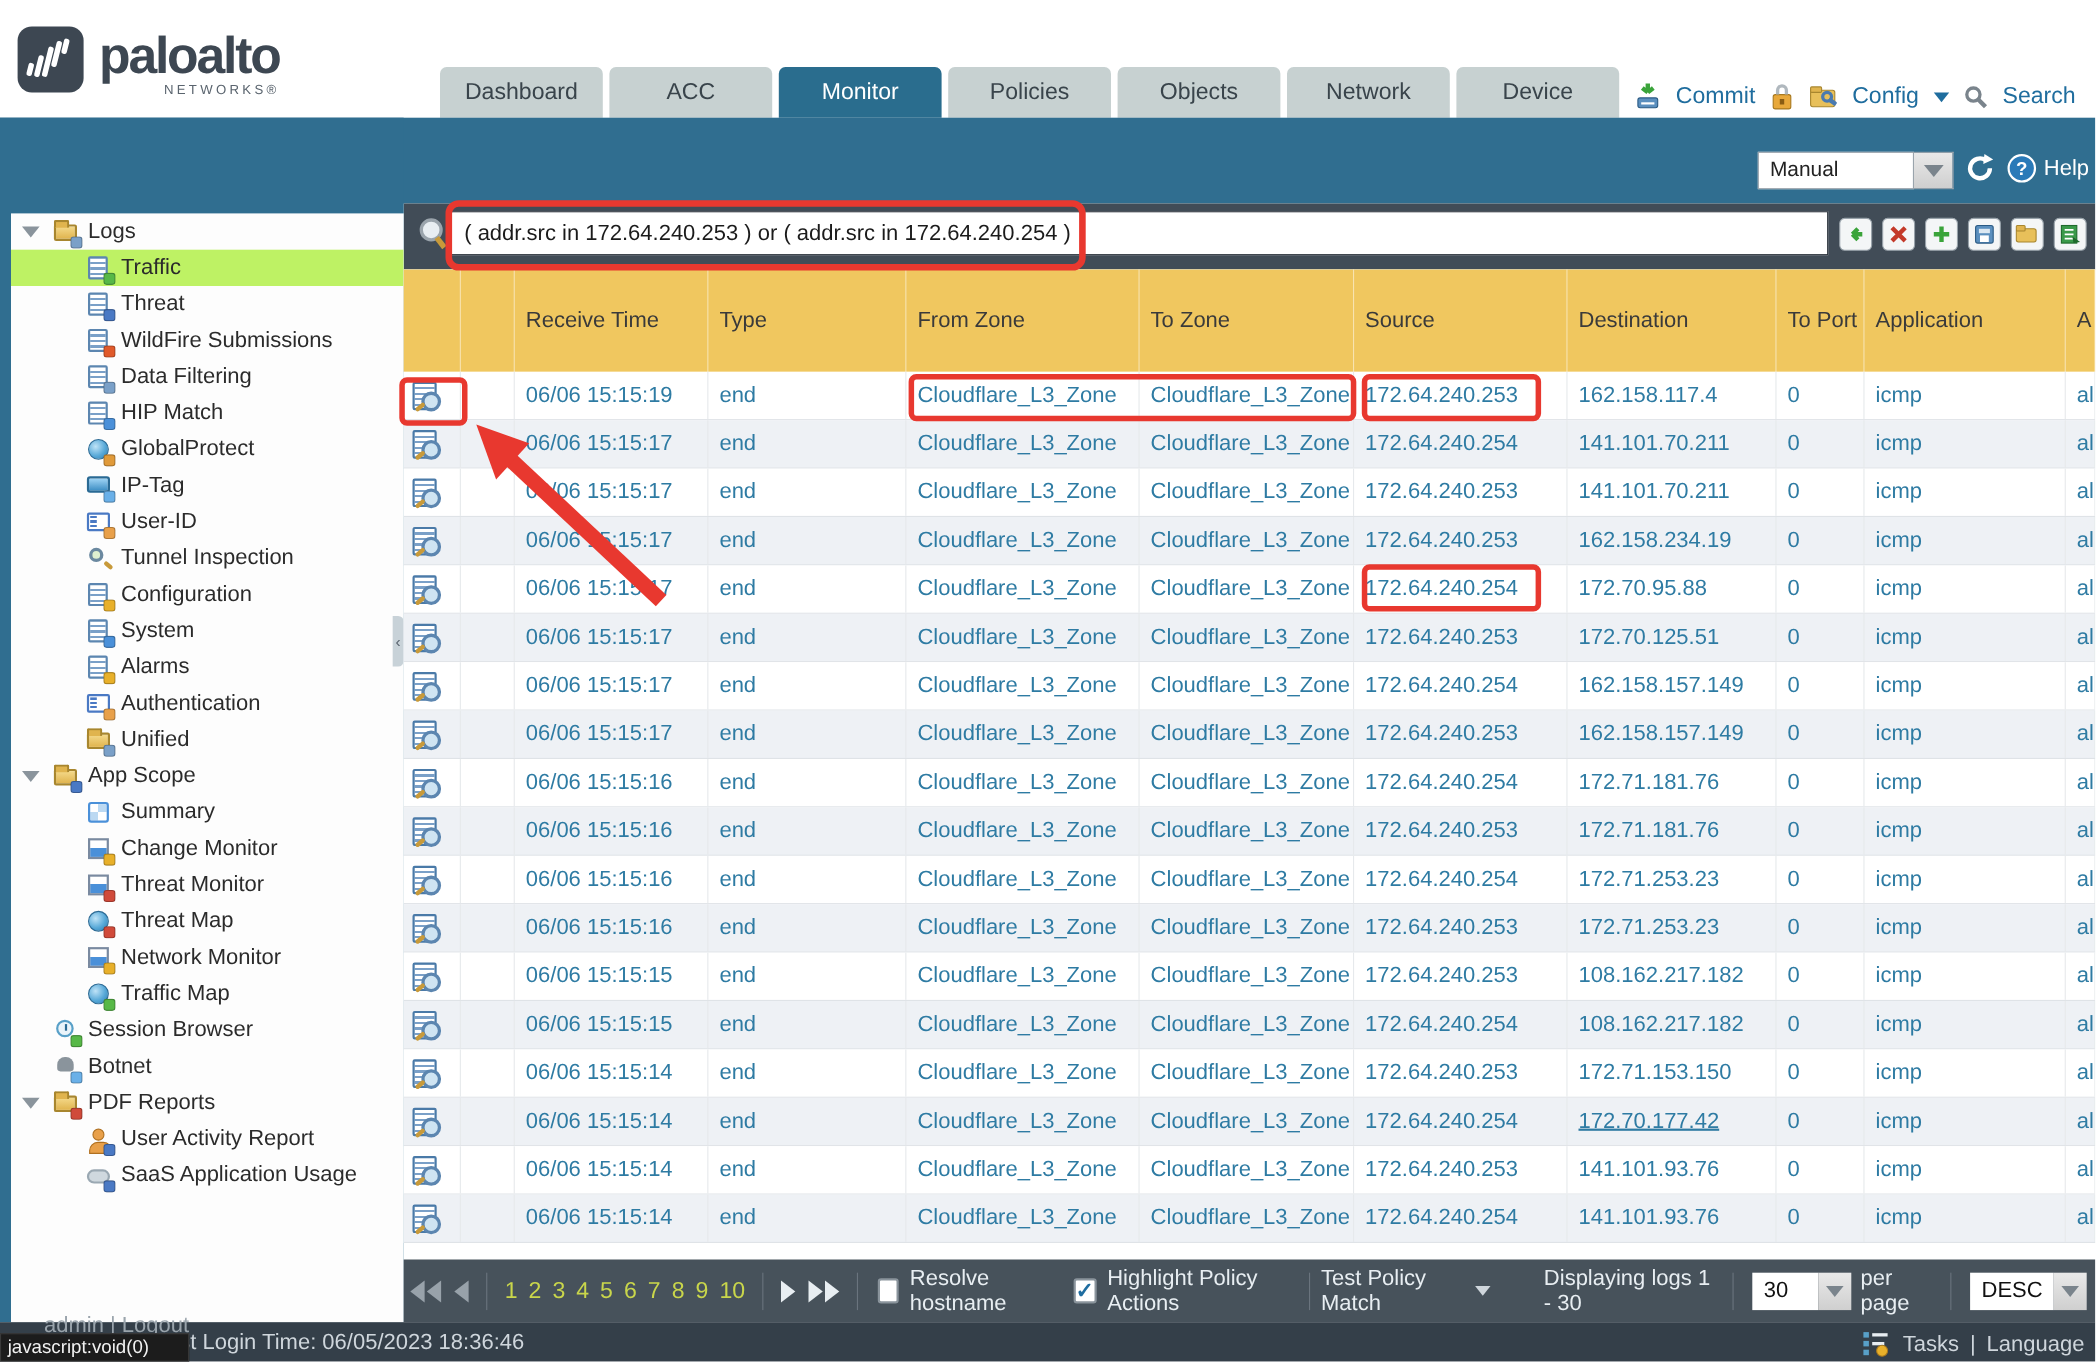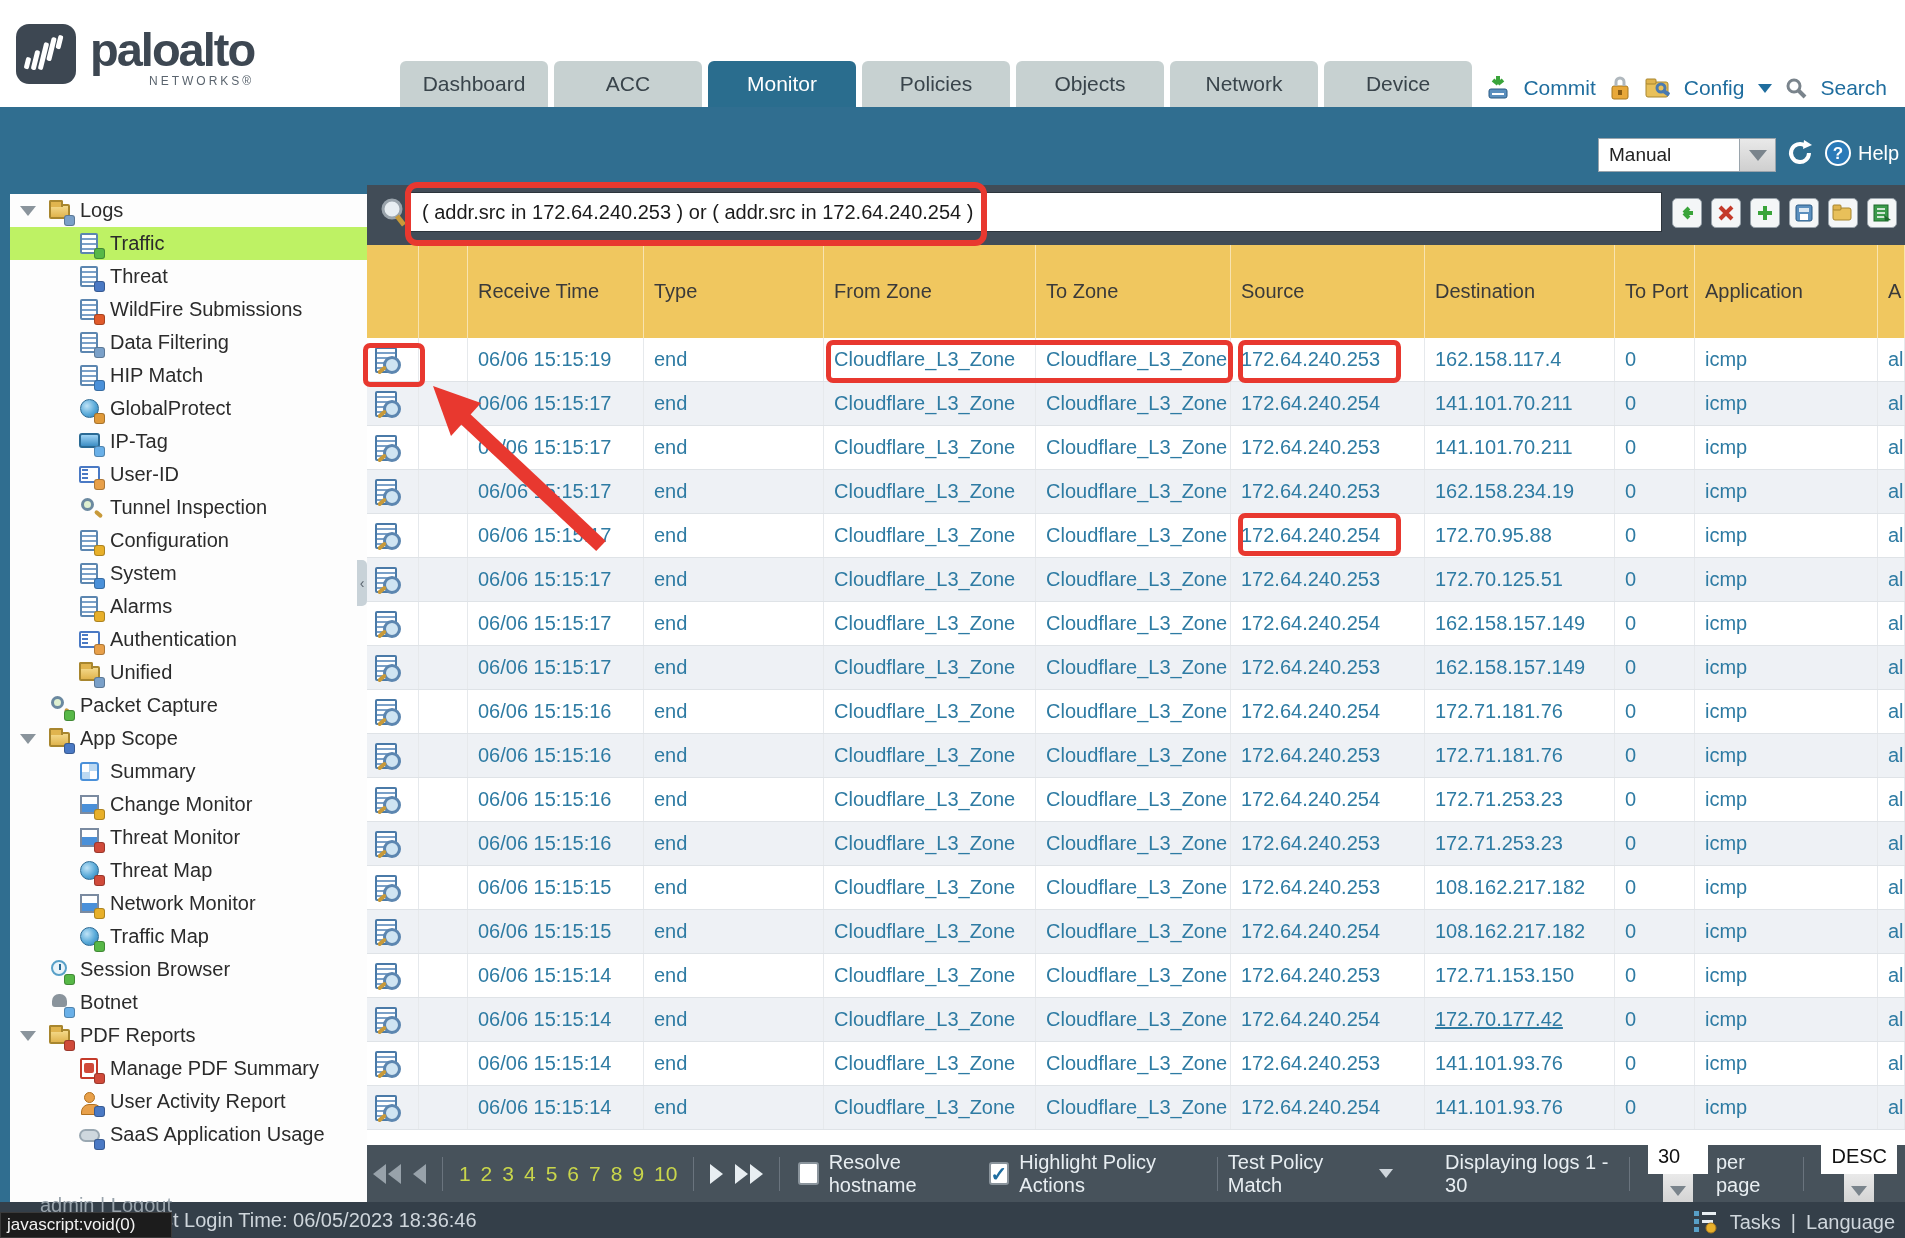--- a/index.html
+++ b/index.html
@@ -111,21 +111,21 @@
   .pg-arrow { display:flex; align-items:center; margin:0 6px; }
   .tri-l { width:0; height:0; border-top:10px solid transparent; border-bottom:10px solid transparent; border-right:13px solid #98a2aa; }
   .tri-r { width:0; height:0; border-top:10px solid transparent; border-bottom:10px solid transparent; border-left:13px solid #e8eef2; }
   .tri-l + .tri-l, .tri-r + .tri-r { margin-left:2px; }
   .pg-div { width:1px; height:34px; background:#6a747e; margin:0 10px; }
   .pg-nums { display:flex; gap:10px; margin:0 6px; color:#c9d64b; font-size:21px; }
   .pg-nums span { cursor:pointer; }
   .cb { width:23px; height:23px; background:#fff; border:2px solid #8a949c; border-radius:3px; margin:0 10px 0 8px;
         display:flex; align-items:center; justify-content:center; font-size:20px; font-weight:bold; color:#1f6da0; }
   .pg-label { margin-right:8px; }
-  .pg-select { display:flex; align-items:center; margin:0 8px;flex-direction:column; }
+  .pg-select { display:flex; align-items:center; margin:0 8px; }
   .pg-select .box { height:34px; background:#fff; color:#111; font-size:20px; display:flex; align-items:center; padding:0 10px; min-width:60px; }
   .pg-select .btn { width:30px; height:34px; background:linear-gradient(#e9e9e9,#cfcfcf); display:flex; align-items:center; justify-content:center; }
   .pg-select .tri { width:0; height:0; border-left:8px solid transparent; border-right:8px solid transparent; border-top:10px solid #7a848c; }
   .caret-w { width:0; height:0; border-left:7px solid transparent; border-right:7px solid transparent; border-top:9px solid #cfd6dc; margin-left:8px; }
 
   
   .statusbar { position:absolute; left:0; top:1202px; width:1905px; height:36px; background:#343f49; color:#cfd6dc; font-size:20px; }
   .sb-left { position:absolute; left:40px; top:-8px; color:#9aa4ac; text-decoration:underline; }
   .sb-login { position:absolute; left:130px; top:7px; color:#cfd6dc; }
   .sb-right { position:absolute; right:10px; top:7px; display:flex; align-items:center; gap:10px; }
@@ -380,103 +380,89 @@
         <span class="slabel">Authentication</span>
       </div>
       <div class="side-item lv1">
         <span class="sicon i-folder">
           <span class="ib"></span>
           <span class="badge" style="background: rgb(122, 160, 200);"></span>
         </span>
         <span class="slabel">Unified</span>
       </div>
       <div class="side-item lv0">
-        <span class="sicon i-mag">
+        <span class="tri"></span>
+        <span class="sicon i-folder">
+          <span class="ib"></span>
+          <span class="badge" style="background: rgb(74, 121, 196);"></span>
+        </span>
+        <span class="slabel">App Scope</span>
+      </div>
+      <div class="side-item lv1">
+        <span class="sicon i-grid">
+          <span class="ib"></span>
+        </span>
+        <span class="slabel">Summary</span>
+      </div>
+      <div class="side-item lv1">
+        <span class="sicon i-chart">
+          <span class="ib"></span>
+          <span class="badge" style="background: rgb(232, 176, 42);"></span>
+        </span>
+        <span class="slabel">Change Monitor</span>
+      </div>
+      <div class="side-item lv1">
+        <span class="sicon i-chart">
+          <span class="ib"></span>
+          <span class="badge" style="background: rgb(208, 74, 58);"></span>
+        </span>
+        <span class="slabel">Threat Monitor</span>
+      </div>
+      <div class="side-item lv1">
+        <span class="sicon i-globe">
+          <span class="ib"></span>
+          <span class="badge" style="background: rgb(208, 74, 58);"></span>
+        </span>
+        <span class="slabel">Threat Map</span>
+      </div>
+      <div class="side-item lv1">
+        <span class="sicon i-chart">
+          <span class="ib"></span>
+          <span class="badge" style="background: rgb(232, 176, 42);"></span>
+        </span>
+        <span class="slabel">Network Monitor</span>
+      </div>
+      <div class="side-item lv1">
+        <span class="sicon i-globe">
           <span class="ib"></span>
           <span class="badge" style="background: rgb(87, 184, 71);"></span>
         </span>
-        <span class="slabel">Packet Capture</span>
+        <span class="slabel">Traffic Map</span>
+      </div>
+      <div class="side-item lv0">
+        <span class="sicon i-clock">
+          <span class="ib"></span>
+          <span class="badge" style="background: rgb(87, 184, 71);"></span>
+        </span>
+        <span class="slabel">Session Browser</span>
+      </div>
+      <div class="side-item lv0">
+        <span class="sicon i-skull">
+          <span class="ib"></span>
+          <span class="badge" style="background: rgb(106, 176, 232);"></span>
+        </span>
+        <span class="slabel">Botnet</span>
       </div>
       <div class="side-item lv0">
         <span class="tri"></span>
         <span class="sicon i-folder">
           <span class="ib"></span>
-          <span class="badge" style="background: rgb(74, 121, 196);"></span>
-        </span>
-        <span class="slabel">App Scope</span>
-      </div>
-      <div class="side-item lv1">
-        <span class="sicon i-grid">
-          <span class="ib"></span>
-        </span>
-        <span class="slabel">Summary</span>
-      </div>
-      <div class="side-item lv1">
-        <span class="sicon i-chart">
-          <span class="ib"></span>
-          <span class="badge" style="background: rgb(232, 176, 42);"></span>
-        </span>
-        <span class="slabel">Change Monitor</span>
-      </div>
-      <div class="side-item lv1">
-        <span class="sicon i-chart">
-          <span class="ib"></span>
           <span class="badge" style="background: rgb(208, 74, 58);"></span>
         </span>
-        <span class="slabel">Threat Monitor</span>
-      </div>
-      <div class="side-item lv1">
-        <span class="sicon i-globe">
-          <span class="ib"></span>
-          <span class="badge" style="background: rgb(208, 74, 58);"></span>
-        </span>
-        <span class="slabel">Threat Map</span>
-      </div>
-      <div class="side-item lv1">
-        <span class="sicon i-chart">
-          <span class="ib"></span>
-          <span class="badge" style="background: rgb(232, 176, 42);"></span>
-        </span>
-        <span class="slabel">Network Monitor</span>
-      </div>
-      <div class="side-item lv1">
-        <span class="sicon i-globe">
-          <span class="ib"></span>
-          <span class="badge" style="background: rgb(87, 184, 71);"></span>
-        </span>
-        <span class="slabel">Traffic Map</span>
-      </div>
-      <div class="side-item lv0">
-        <span class="sicon i-clock">
-          <span class="ib"></span>
-          <span class="badge" style="background: rgb(87, 184, 71);"></span>
-        </span>
-        <span class="slabel">Session Browser</span>
-      </div>
-      <div class="side-item lv0">
-        <span class="sicon i-skull">
-          <span class="ib"></span>
-          <span class="badge" style="background: rgb(106, 176, 232);"></span>
-        </span>
-        <span class="slabel">Botnet</span>
-      </div>
-      <div class="side-item lv0">
-        <span class="tri"></span>
-        <span class="sicon i-folder">
-          <span class="ib"></span>
-          <span class="badge" style="background: rgb(208, 74, 58);"></span>
-        </span>
         <span class="slabel">PDF Reports</span>
-      </div>
-      <div class="side-item lv1">
-        <span class="sicon i-pdf">
-          <span class="ib"></span>
-          <span class="badge" style="background: rgb(208, 74, 58);"></span>
-        </span>
-        <span class="slabel">Manage PDF Summary</span>
       </div>
       <div class="side-item lv1">
         <span class="sicon i-person">
           <span class="ib"></span>
           <span class="badge" style="background: rgb(74, 121, 196);"></span>
         </span>
         <span class="slabel">User Activity Report</span>
       </div>
       <div class="side-item lv1">
         <span class="sicon i-cloud">

